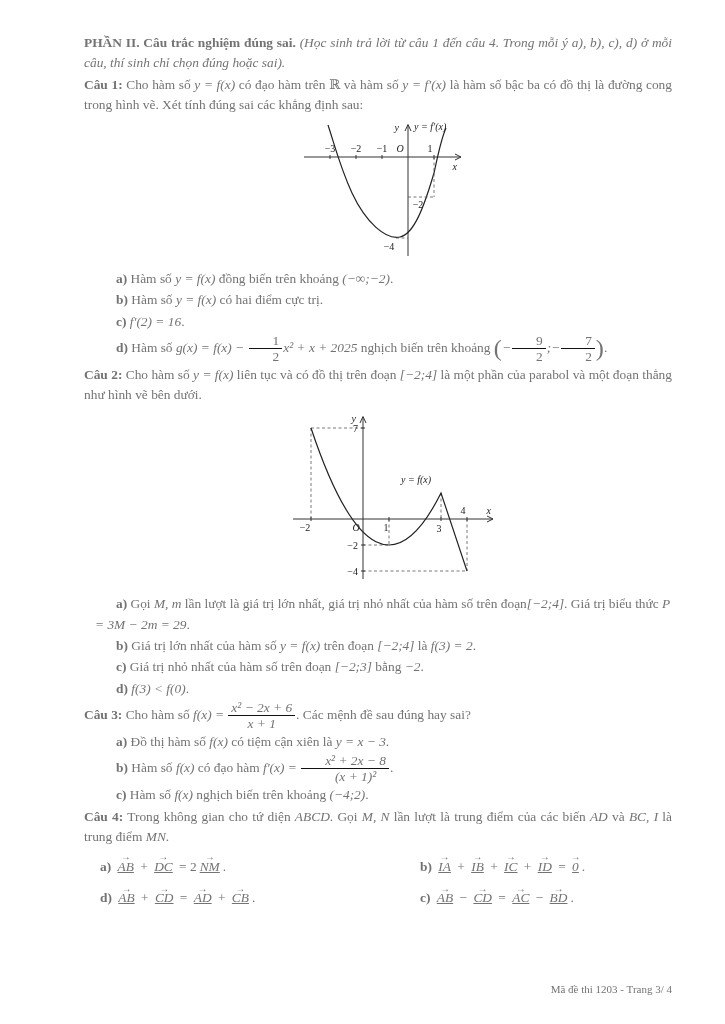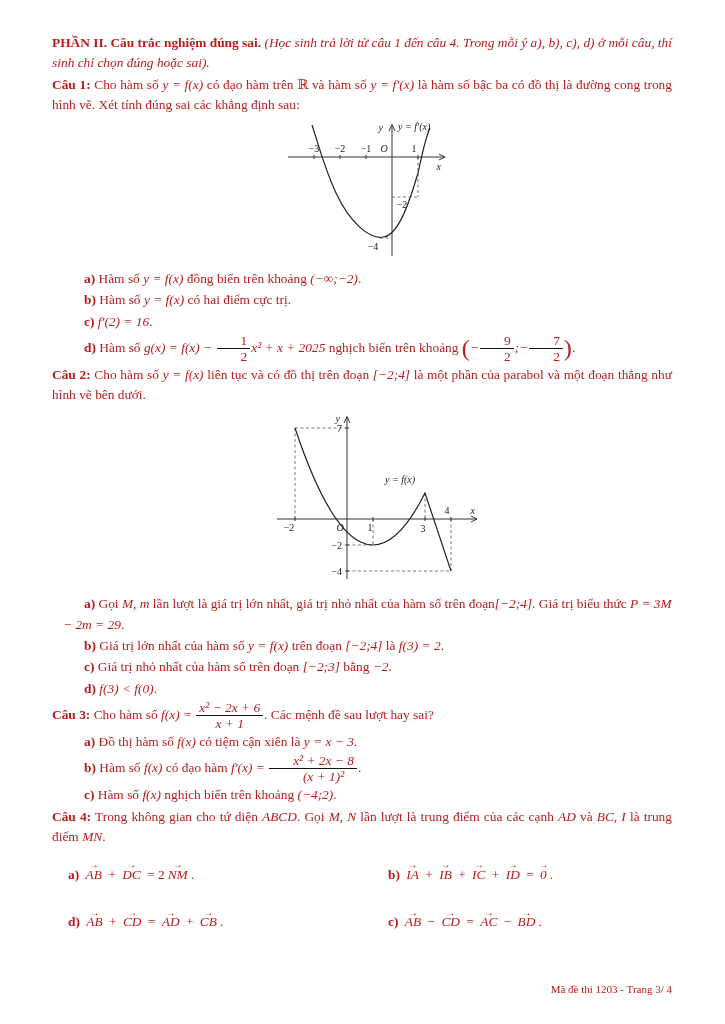--- a/index.html
+++ b/index.html
@@ -1,39 +1,39 @@
 <!DOCTYPE html>
 <html><head>
 <meta charset="utf-8">
 <style>
   * { box-sizing: border-box; }
   html,body { margin:0; padding:0; background:#ffffff; }
   .page {
     width:725px; height:1024px; position:relative; overflow:hidden;
-    background:#ffffff; color:#b91c1c;
+    background:#ffffff; color:#737373;
     font-family:"Liberation Serif","DejaVu Serif",serif;
     font-size:13.4px; line-height:1.52;
-    padding:33px 53px 0 52px;
+    padding:33px 53px 0 84px;
   }
   .para { margin:0 0 1px 0; text-align:justify; }
   .opt  { margin:1px 0; margin-left:11px; text-indent:21px; text-align:left; }
   .lbl  { font-weight:bold; }
   .m    { font-style:italic; }
   .figure { text-align:center; margin:3px 0 4px 0; }
 
   
   .frac { display:inline-block; vertical-align:middle; text-align:center; line-height:1.12; padding:0 1px; }
   .frac .num { display:block; border-bottom:1px solid #111; padding:0 3px; }
   .frac .den { display:block; padding:0 3px; }
 
   
   .bigp { font-size:1.8em; vertical-align:middle; line-height:0.9; font-style:normal; }
 
   
-  .vec { font-style:italic; display:inline-block; position:relative; margin:8px 1px; padding:0 2px; }
+  .vec { font-style:italic; display:inline-block; position:relative; margin:0 1px; padding:0 2px;text-decoration:underline; }
   .vec::after { content:"→"; position:absolute; left:0; top:-0.66em; width:100%; text-align:center; font-size:0.72em; font-style:normal; }
 
   .optgrid { display:grid; grid-template-columns:320px 1fr; margin-left:16px; row-gap:3px; margin-top:2px; }
   .optgrid .opt { margin-left:0; text-indent:0; padding-top:6px; }
 
   .footer { position:absolute; right:53px; bottom:26px; font-size:11px;font-family:Liberation Serif, serif; }
 
   
   .gsvg text { font-family:"Liberation Serif","DejaVu Serif",serif; font-size:10px; fill:#222; }
   .gsvg .it  { font-style:italic; }
@@ -123,30 +123,30 @@
   </div>
 
   <p class="opt"><b class="lbl">a)</b><span> Gọi </span><i class="m">M, m</i><span> lần lượt là giá trị lớn nhất, giá trị nhỏ nhất của hàm số trên đoạn</span><i class="m">[−2;4]</i><span>. Giá trị biểu thức </span><i class="m">P = 3M − 2m = 29</i><span>.</span></p>
 
   <p class="opt"><b class="lbl">b)</b><span> Giá trị lớn nhất của hàm số </span><i class="m">y = f(x)</i><span> trên đoạn </span><i class="m">[−2;4]</i><span> là </span><i class="m">f(3) = 2</i><span>.</span></p>
 
   <p class="opt"><b class="lbl">c)</b><span> Giá trị nhỏ nhất của hàm số trên đoạn </span><i class="m">[−2;3]</i><span> bằng </span><i class="m">−2</i><span>.</span></p>
 
   <p class="opt"><b class="lbl">d)</b><i class="m"> f(3) &lt; f(0)</i><span>.</span></p>
 
-  <p class="para"><b class="lbl">Câu 3:</b><span> Cho hàm số </span><i class="m"> f(x) = </i><span class="frac m"><span class="num">x² − 2x + 6</span><span class="den">x + 1</span></span><span>. Các mệnh đề sau lượt hay sai?</span></p>
+  <p class="para"><b class="lbl">Câu 3:</b><span> Cho hàm số </span><i class="m"> f(x) = </i><span class="frac m"><span class="num">x² − 2x + 6</span><span class="den">x + 1</span></span><span>. Các mệnh đề sau đúng hay sai?</span></p>
 
   <p class="opt"><b class="lbl">a)</b><span> Đồ thị hàm số </span><i class="m">f(x)</i><span> có tiệm cận xiên là </span><i class="m">y = x − 3</i><span>.</span></p>
 
   <p class="opt"><b class="lbl">b)</b><span> Hàm số </span><i class="m">f(x)</i><span> có đạo hàm </span><i class="m">f′(x) = </i><span class="frac m"><span class="num">x² + 2x − 8</span><span class="den">(x + 1)²</span></span><span>.</span></p>
 
   <p class="opt"><b class="lbl">c)</b><span> Hàm số </span><i class="m">f(x)</i><span> nghịch biến trên khoảng </span><i class="m">(−4;2)</i><span>.</span></p>
 
 
-  <p class="para"><b class="lbl">Câu 4:</b><span> Trong không gian cho tứ diện </span><i class="m">ABCD</i><span>. Gọi </span><i class="m">M, N</i><span> lần lượt là trung điểm của các cạnh </span><i class="m">AD</i><span> và </span><i class="m">BC, I</i><span> là trung điểm </span><i class="m">MN</i><span>.</span></p>
+  <p class="para"><b class="lbl">Câu 4:</b><span> Trong không gian cho tứ diện </span><i class="m">ABCD</i><span>. Gọi </span><i class="m">M, N</i><span> lần lượt là trung điểm của các biến </span><i class="m">AD</i><span> và </span><i class="m">BC, I</i><span> là trung điểm </span><i class="m">MN</i><span>.</span></p>
 
   <div class="optgrid">
     <p class="opt"><b class="lbl">a)</b> <span class="vec">AB</span><span> + </span><span class="vec">DC</span><span> = 2</span><span class="vec">NM</span><span>.</span></p>
     <p class="opt"><b class="lbl">b)</b> <span class="vec">IA</span><span> + </span><span class="vec">IB</span><span> + </span><span class="vec">IC</span><span> + </span><span class="vec">ID</span><span> = </span><span class="vec">0</span><span>.</span></p>
     <p class="opt"><b class="lbl">d)</b> <span class="vec">AB</span><span> + </span><span class="vec">CD</span><span> = </span><span class="vec">AD</span><span> + </span><span class="vec">CB</span><span>.</span></p>
     <p class="opt"><b class="lbl">c)</b> <span class="vec">AB</span><span> − </span><span class="vec">CD</span><span> = </span><span class="vec">AC</span><span> − </span><span class="vec">BD</span><span>.</span></p>
   </div>
 
   <div class="footer">Mã đề thi 1203 - Trang 3/ 4</div>
 

